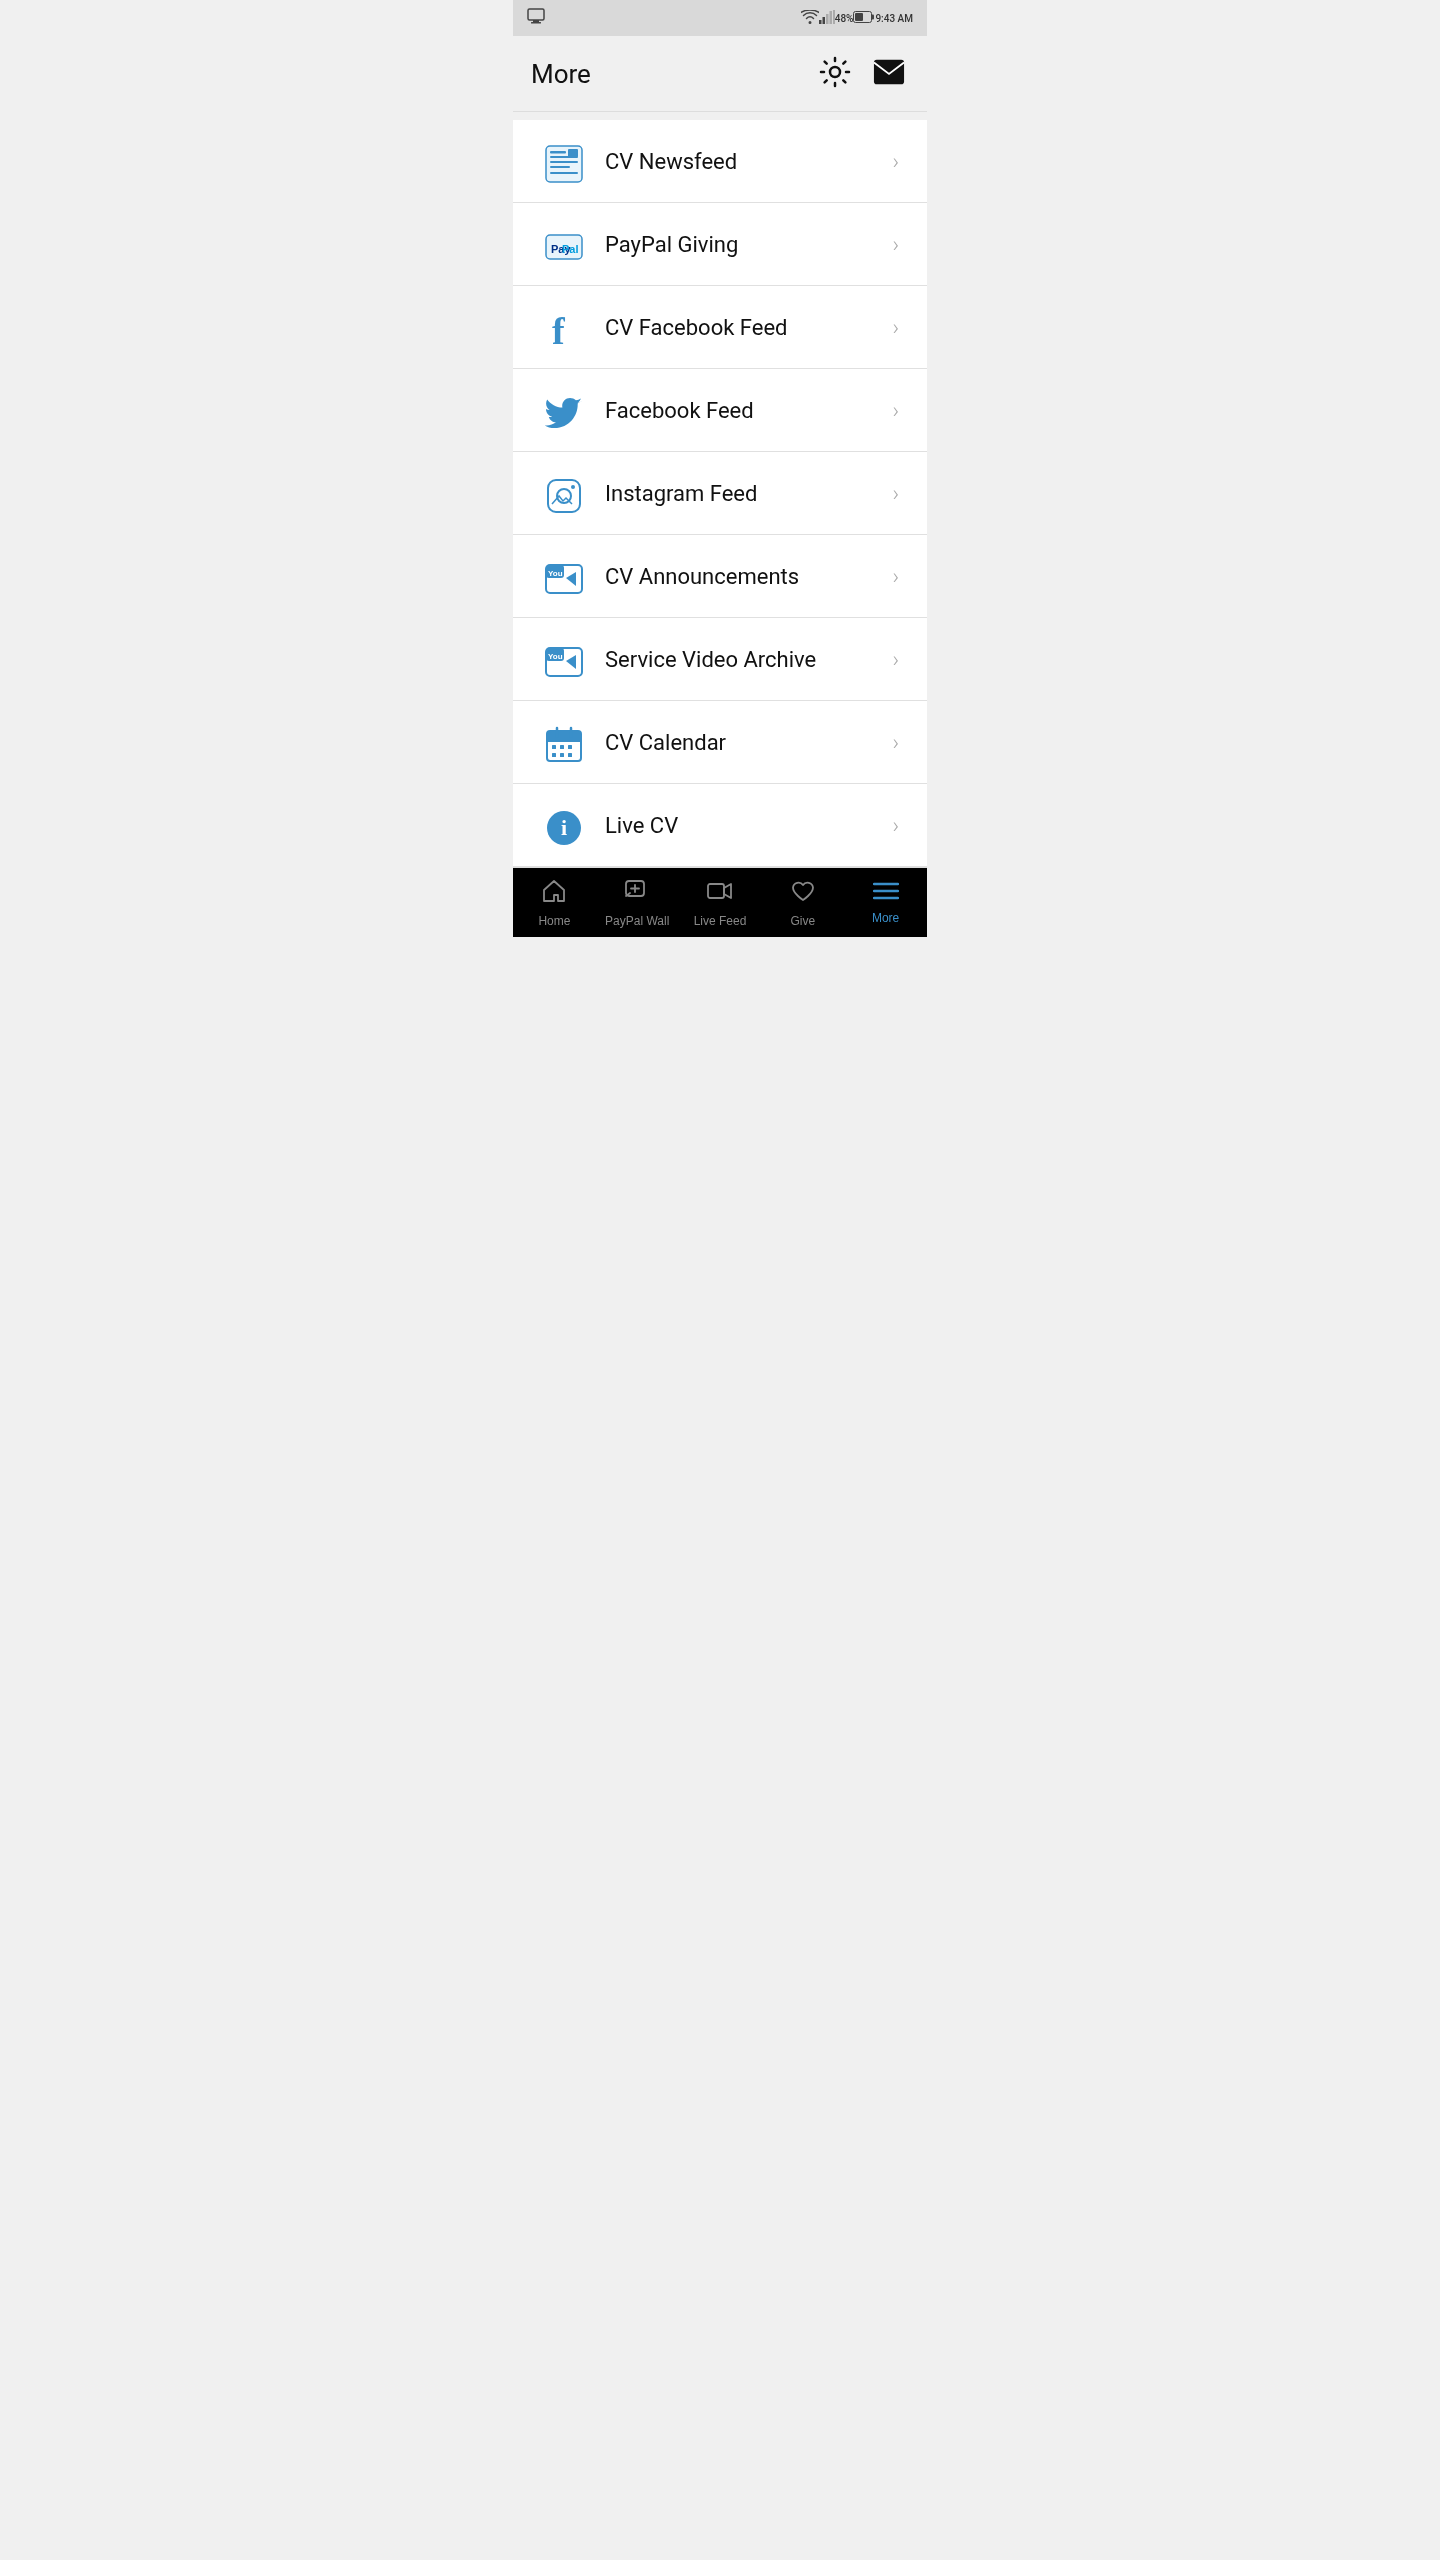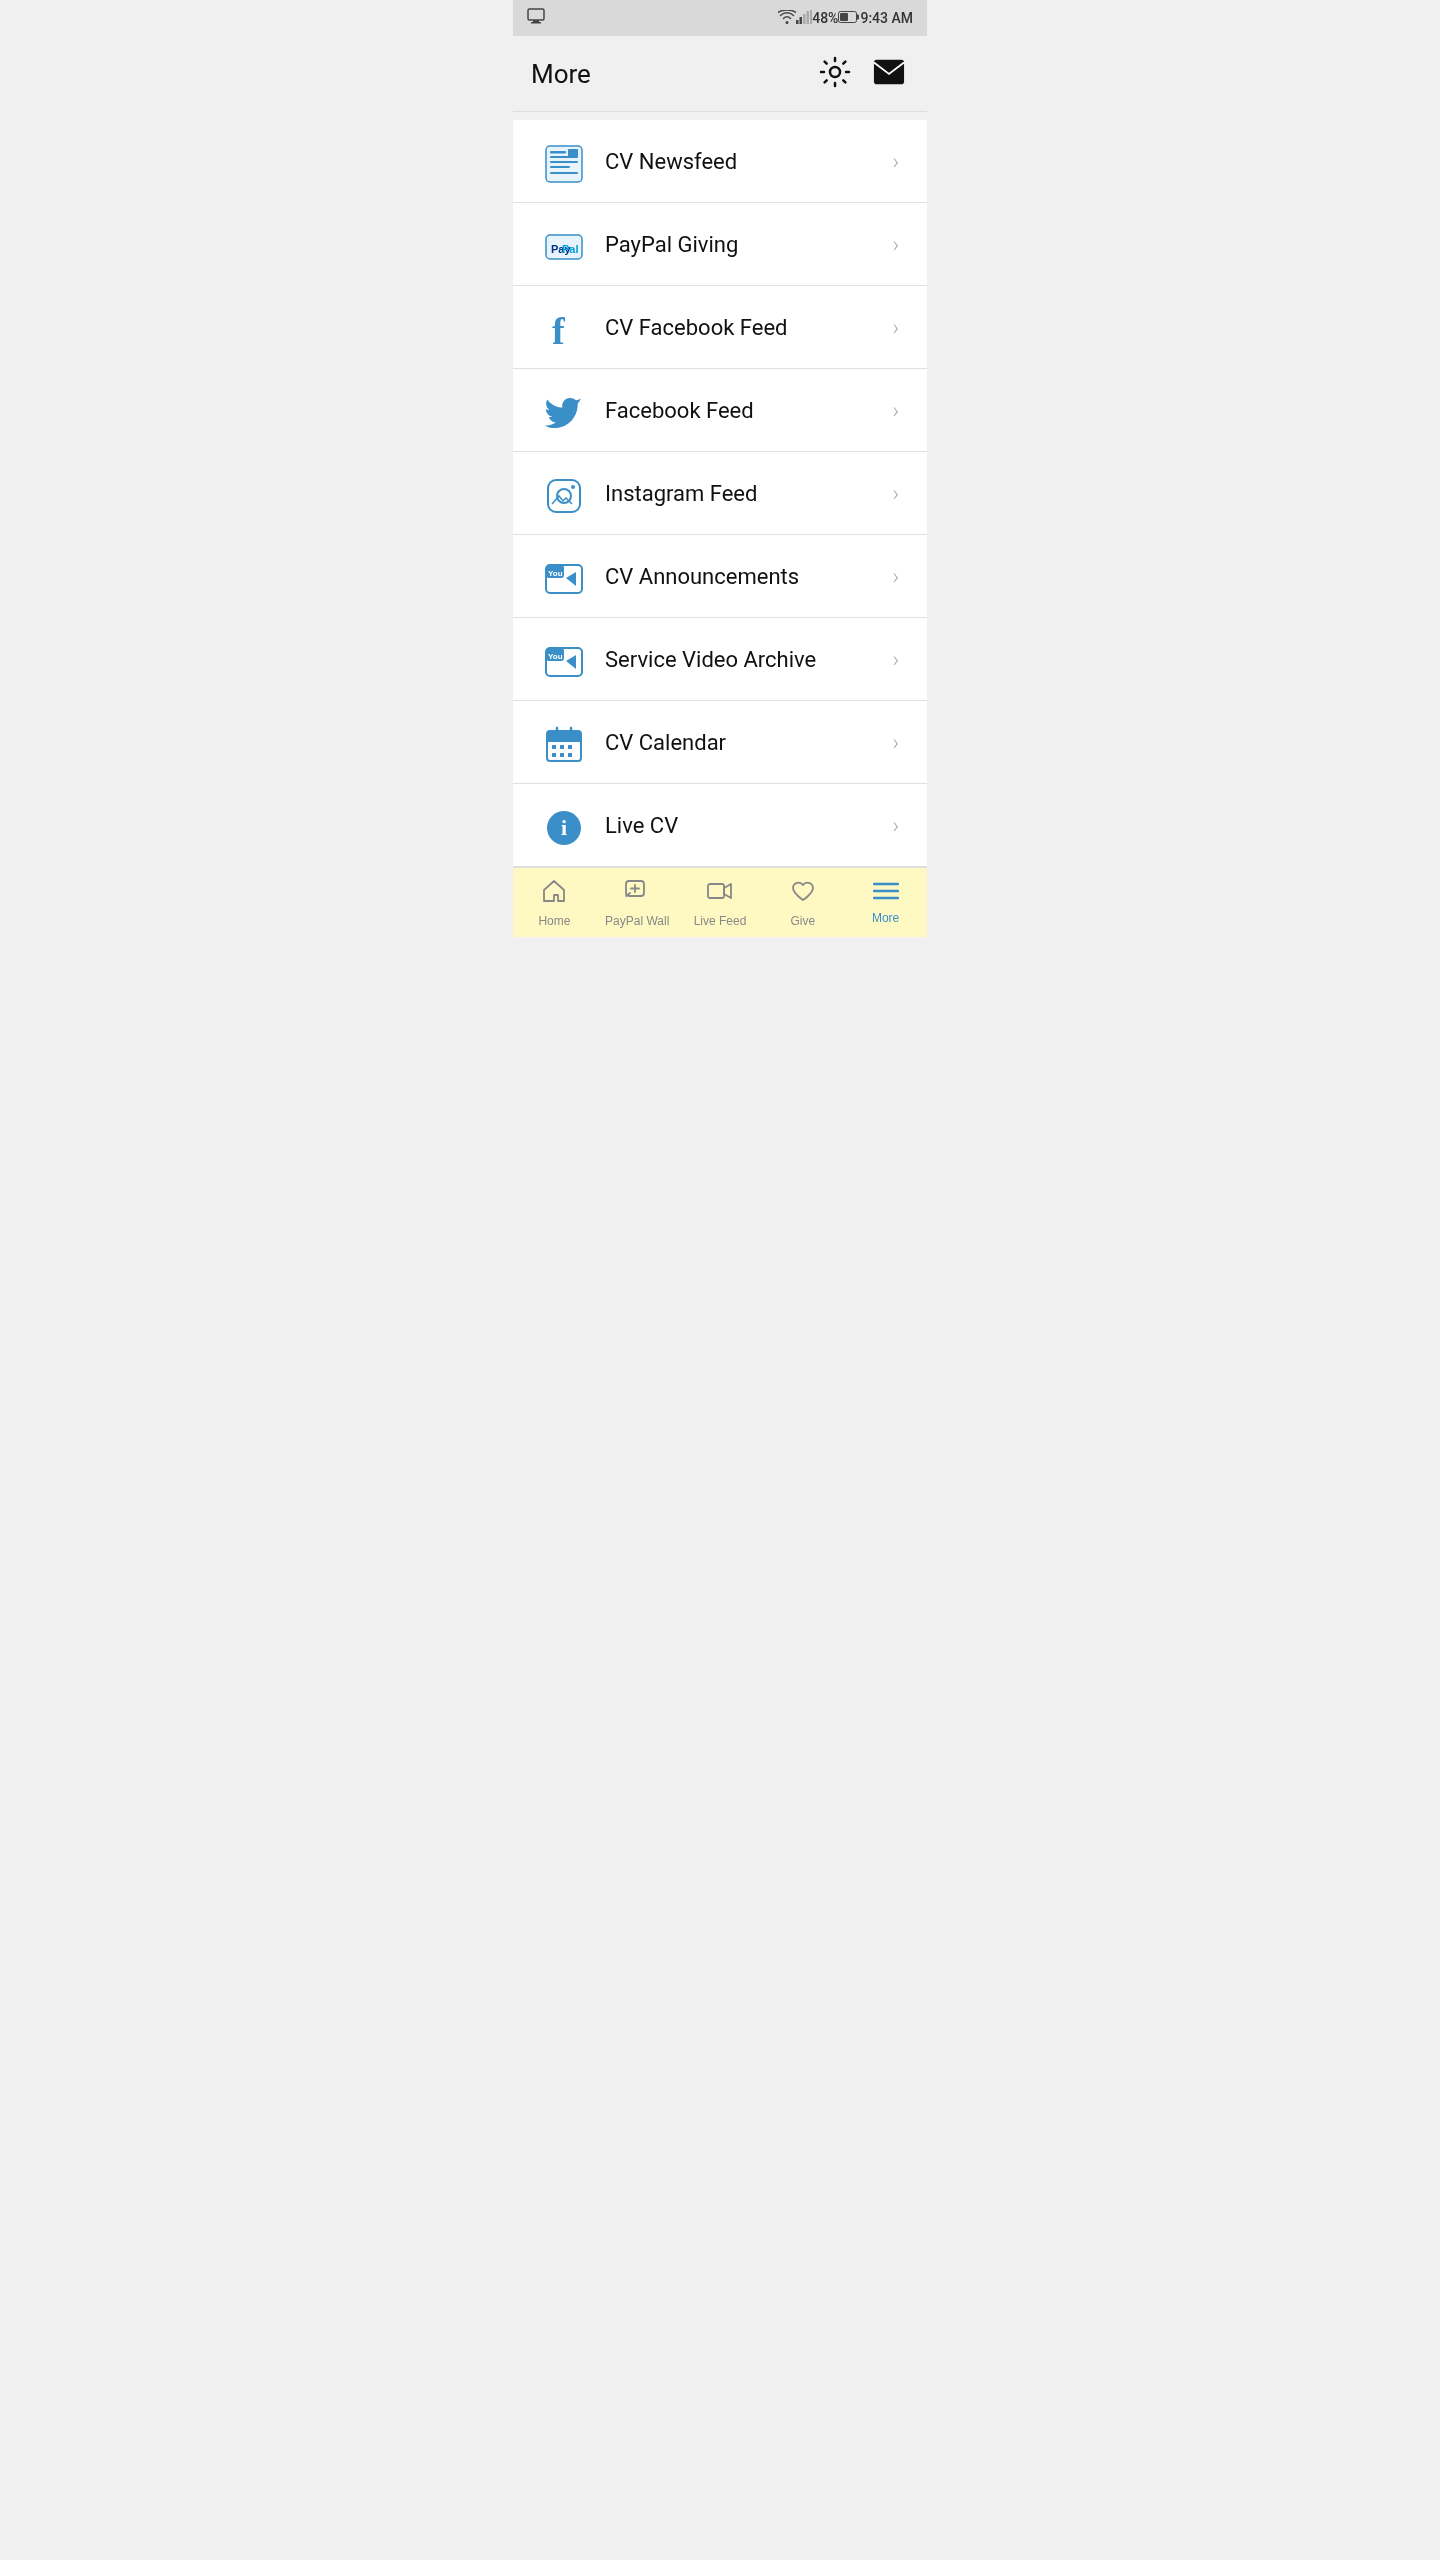--- a/index.html
+++ b/index.html
@@ -31,21 +31,21 @@
     }
 
     .status-left {
       display: flex;
       align-items: center;
     }
 
     .status-right {
       display: flex;
       align-items: center;
-      font-size: 14px;
+      font-size: 10px;
       color: #333;
       font-weight: 500;
     }
 
     
     .header {
       background: #f0f0f0;
       display: flex;
       align-items: center;
       justify-content: space-between;
@@ -117,21 +117,21 @@
     }
 
     .chevron {
       color: #aaa;
       font-size: 22px;
       font-weight: 300;
     }
 
     
     .bottom-nav {
-      background: #fef9c3;
+      background: #000000;
       border-top: 1px solid #ddd;
       display: flex;
       align-items: stretch;
       height: 70px;
     }
 
     .nav-item {
       flex: 1;
       display: flex;
       flex-direction: column;

